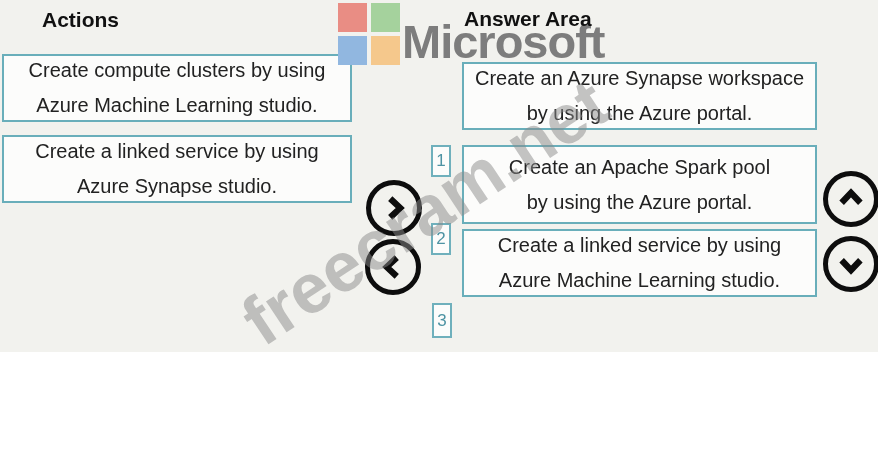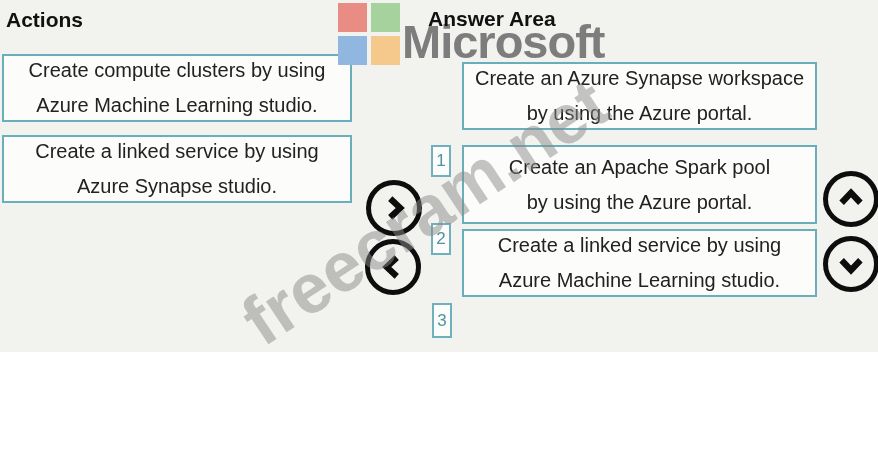--- a/index.html
+++ b/index.html
@@ -14,20 +14,21 @@
 
   .panel-bg {
     position: absolute; left: 0; top: 0; width: 878px; height: 352px;
     background: #f2f2ee; z-index: 0;
   }
 
   .heading {
     position: absolute; z-index: 6;
     font-size: 21px; font-weight: bold; color: #111;
     letter-spacing: 0px;
+    margin-left: 36px;
   }
   #actions-heading { left: 6px; top: 8px; }
   #answer-heading  { left: 428px; top: 7px; }
 
   .item-box {
     position: absolute; z-index: 3;
     background: #fcfcfb;
     border: 2px solid #69aeba;
     display: flex; align-items: center; justify-content: center;
     text-align: center;

